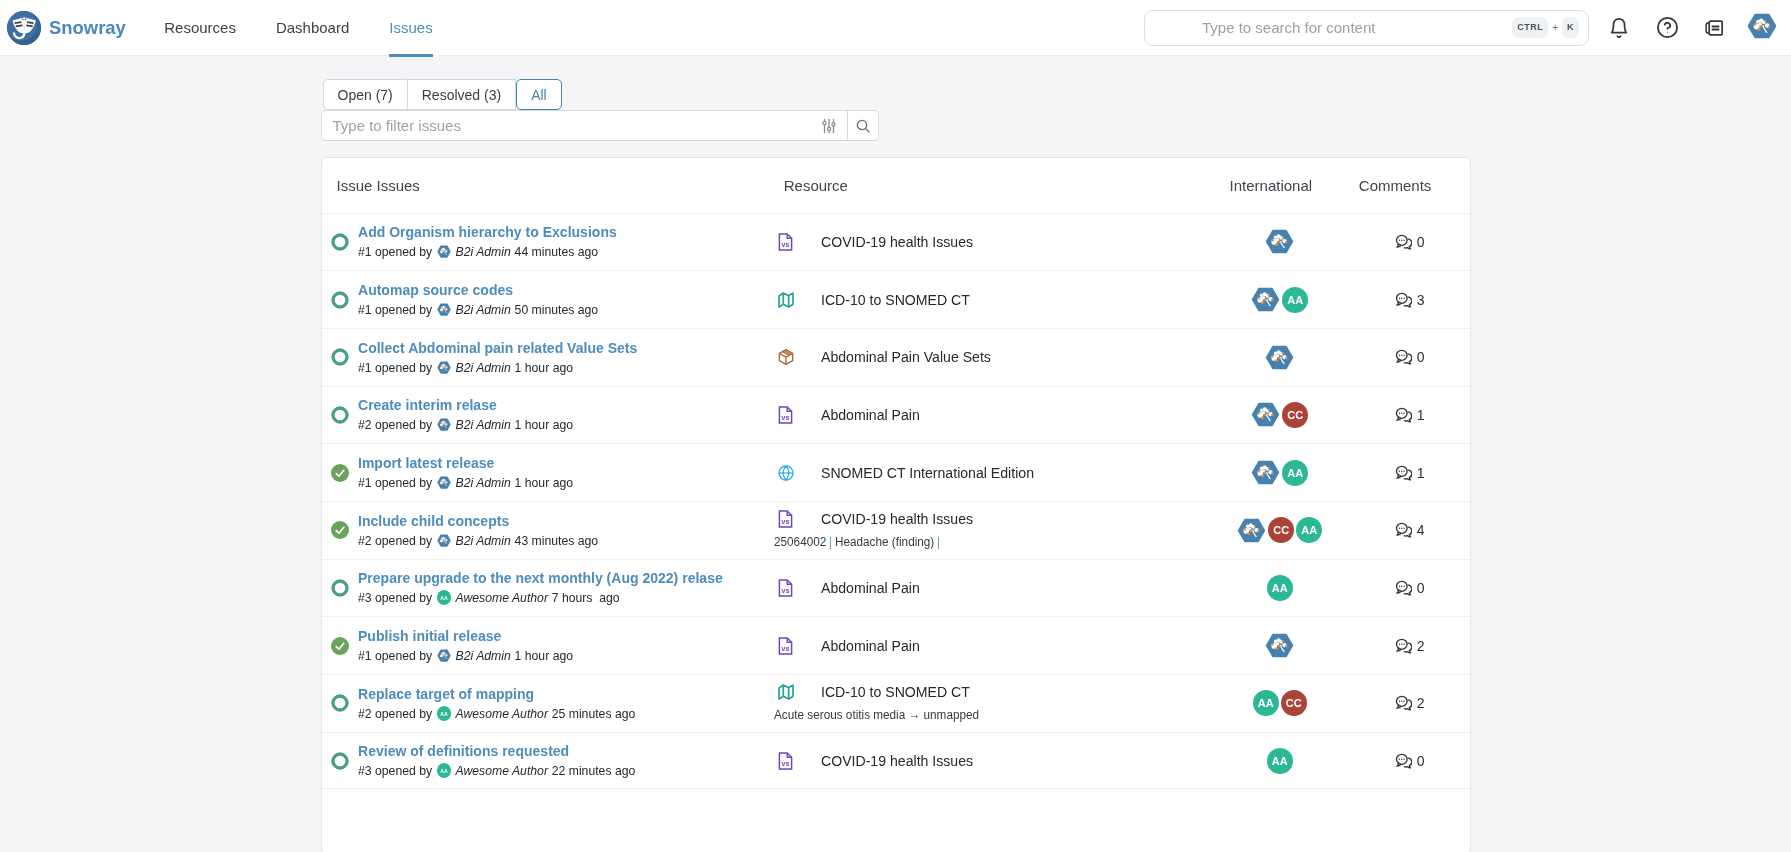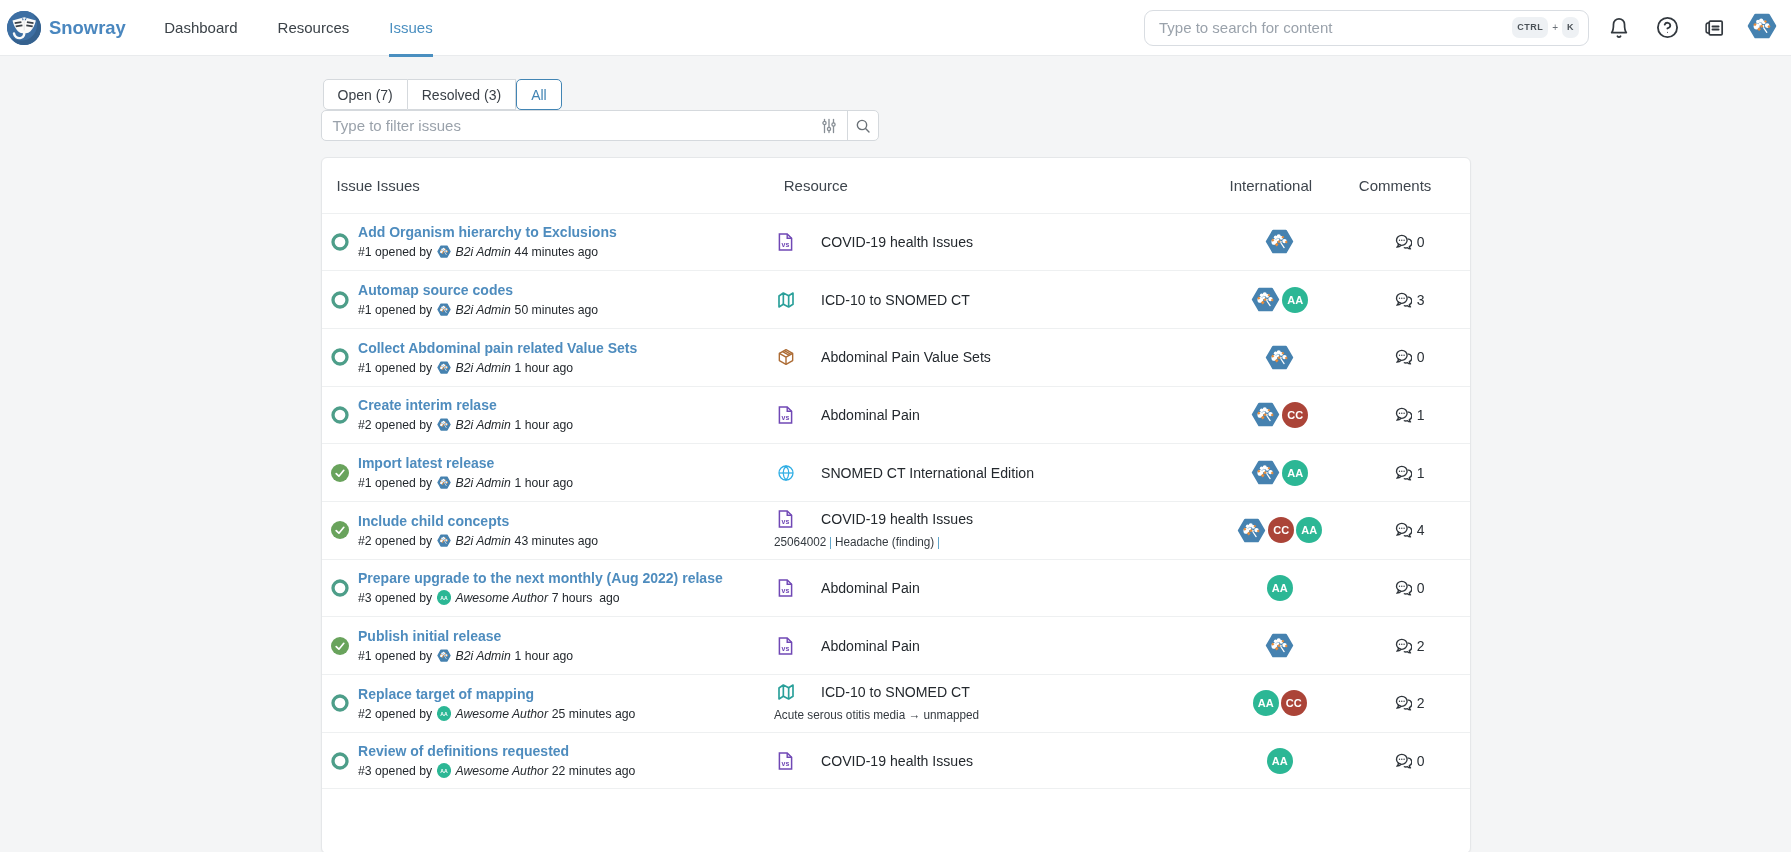--- a/index.html
+++ b/index.html
@@ -9,21 +9,21 @@
 
 .navbar { background:#fff; height:56px; display:flex; align-items:center; border-bottom:1px solid #e9ebed; position:relative; }
 .logo-wrap { display:flex; align-items:center; padding-left:7px;justify-content:center; }
 .brand { color:#4a87bf; font-size:19px; font-weight:bold; margin-left:8px; display:inline-block; transform:scaleX(0.97); transform-origin:left center; }
 .nav-links { display:flex; align-items:center; height:56px; margin-left:16px; }
 .nav-link { font-size:15px; color:#3b4248; padding:0 20px; height:56px; display:flex; align-items:center; position:relative; text-decoration:none; }
 .nav-link.active { color:#4a8fc0; }
 .nav-link.active::after { content:""; position:absolute; left:20px; right:20px; bottom:-1px; height:3px; background:#4a8fc0; }
 .nav-right { margin-left:auto; display:flex; align-items:center; padding-right:14px; }
 .searchbox { width:445px; height:36px; border:1px solid #d9dde2; border-radius:9px; background:#fff; display:flex; align-items:center; padding:0 9px 0 14px; }
-.searchbox .ph { color:#9aa2ab; font-size:15px; flex:1; }
+.searchbox .ph { color:#9aa2ab; font-size:15px; flex:1;margin-left:43px; }
 .kbd { background:#eef1f4; color:#4b5258; border-radius:7px; font-size:9px; font-weight:bold; height:21px; line-height:21px; padding:0 5px; letter-spacing:0.5px; }
 .kbd-plus { color:#6a7077; font-size:10px; margin:0 4px; }
 .icon-btn { width:24px; height:24px; display:flex; align-items:center; justify-content:center; }
 .ib-bell { margin-left:18px; }
 .ib-help { margin-left:24px; }
 .ib-news { margin-left:23px; }
 .nav-avatar { margin-left:21px; }
 
 
 .content { width:1150px; margin:0 auto; }
@@ -90,22 +90,22 @@
       <g stroke="#3a4148" stroke-width="1.7" stroke-linecap="butt">
         <line x1="7.7" y1="12.1" x2="14.4" y2="11.1"></line>
         <line x1="8.7" y1="15.3" x2="15.4" y2="14.3"></line>
         <line x1="19.9" y1="11.1" x2="26.5" y2="12.1"></line>
         <line x1="19.3" y1="14.3" x2="25.7" y2="15.3"></line>
       </g>
     </svg>
     <span class="brand">Snowray</span>
   </div>
   <div class="nav-links">
+    <a class="nav-link">Resources</a>
     <a class="nav-link">Dashboard</a>
-    <a class="nav-link">Resources</a>
     <a class="nav-link active">Issues</a>
   </div>
   <div class="nav-right">
     <div class="searchbox">
       <span class="ph">Type to search for content</span>
       <span class="kbd">CTRL</span>
         <span class="kbd-plus">+</span>
         <span class="kbd">K</span>
     </div>
     <div class="icon-btn ib-bell">

